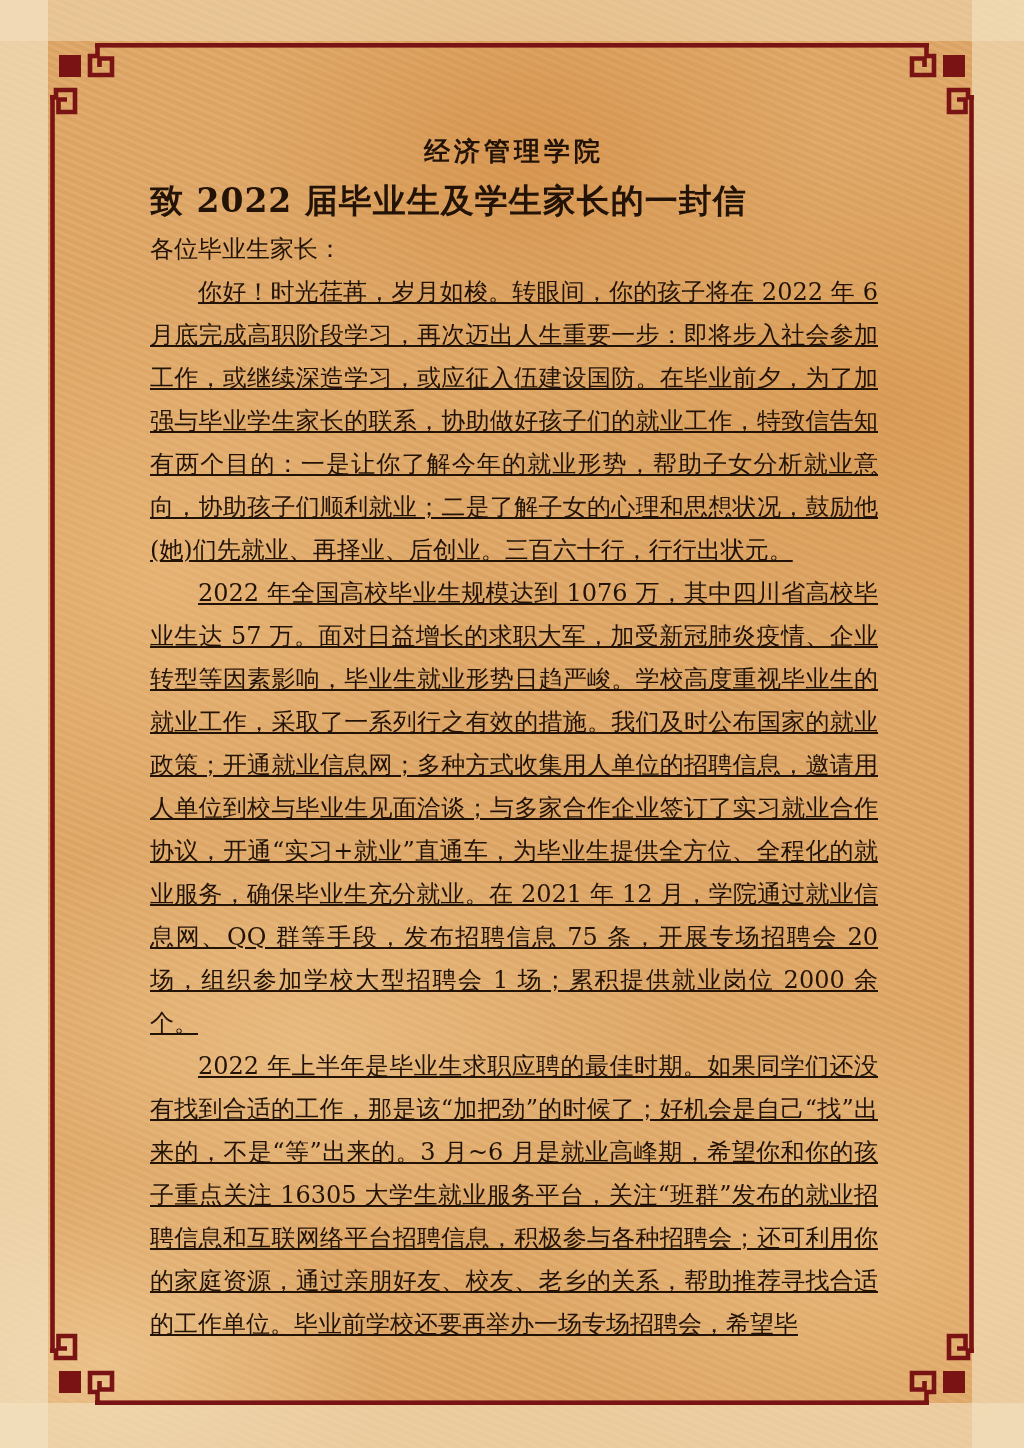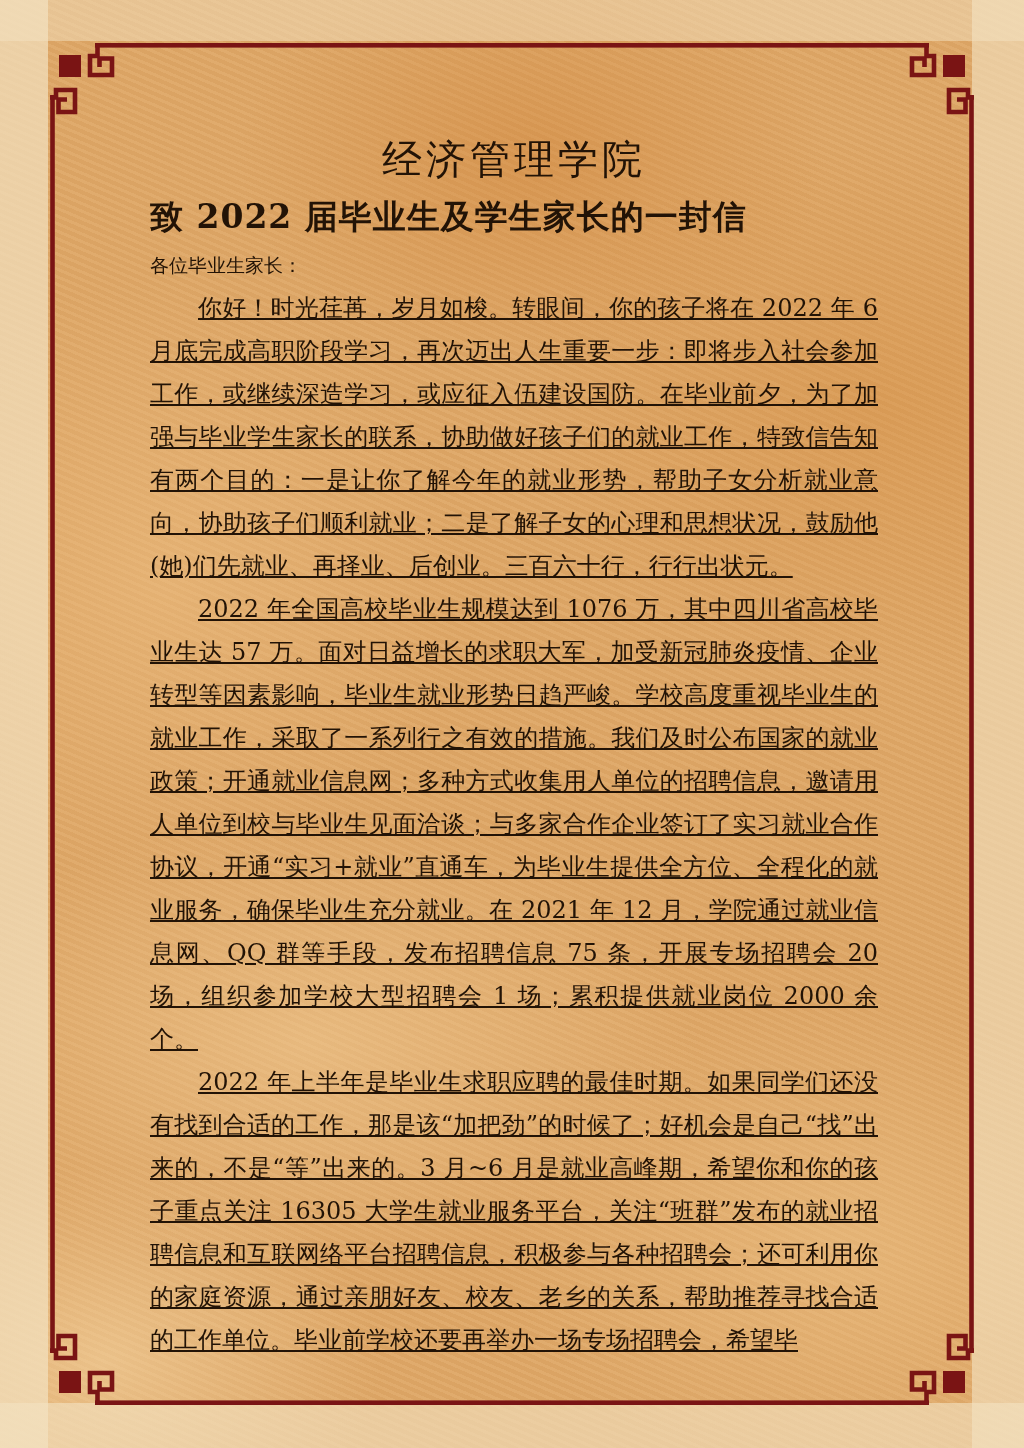--- a/index.html
+++ b/index.html
@@ -34,29 +34,29 @@
       linear-gradient(to top,    rgba(243,226,193,.62) 0 45px, rgba(0,0,0,0) 45px);
   }
   .frame{position:absolute;inset:0;z-index:2;}
   .fr-fill{fill:var(--frame);}
   .fr-stroke{stroke:var(--frame);stroke-width:4.6;fill:none;}
   .content{
     position:absolute;z-index:3;left:150px;top:124px;width:728px;
     color:var(--ink);
   }
   .title{
-    margin:12px;font-size:40px;font-weight:normal;text-align:center;
+    margin:4px;font-size:26px;font-weight:bold;text-align:center;
     letter-spacing:4px;line-height:46px;
   }
   .subtitle{
     margin:0;font-size:33px;font-weight:bold;text-align:left;
     letter-spacing:1px;line-height:46px;
   }
   .salutation{
-    margin:4px 0 0 0;font-size:19px;line-height:43px;
+    margin:4px 0 0 0;font-size:24px;line-height:43px;
   }
   .para{
     margin:0;font-size:24px;line-height:43px;
     text-align:justify;text-justify:inter-ideograph;text-indent:2em;text-decoration:underline;
   }
 </style>
 </head>
 <body>
 
 <div class="page">

